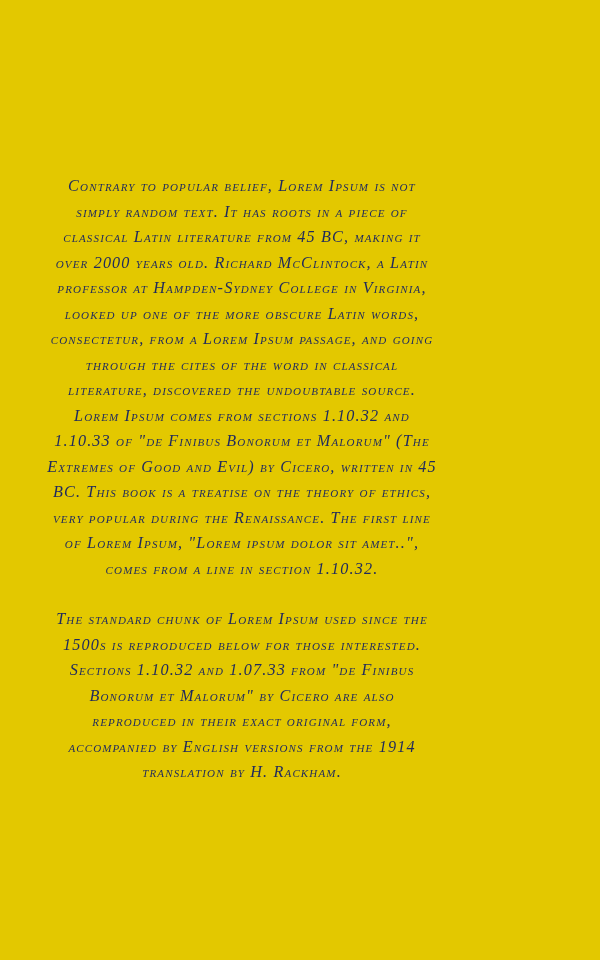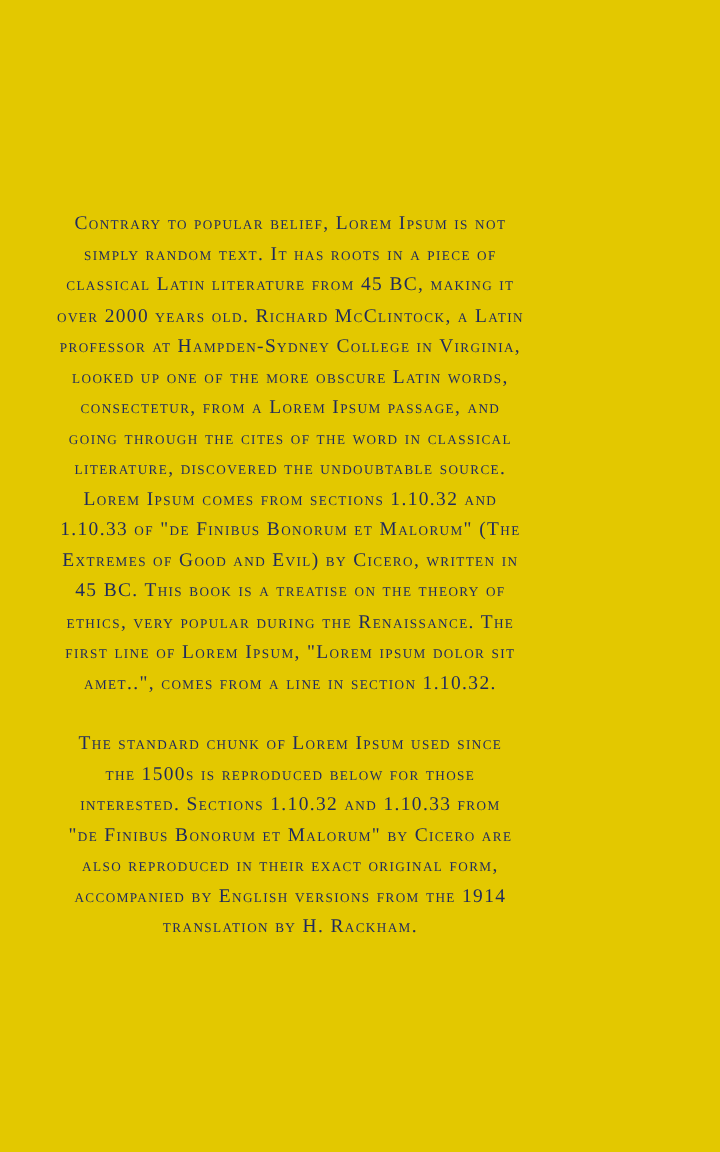--- a/index.html
+++ b/index.html
@@ -16,20 +16,21 @@
   .page {
     position: relative;
     width: 484px;
     height: 960px;
     box-sizing: border-box;
     display: flex;
     flex-direction: column;
     justify-content: center;
     align-items: center;
     padding: 0 46px;
+    font-style: italic;
   }
   .content {
     width: 100%;
   }
   .para {
     color: #1f2a5e;
     font-family: "Liberation Serif", serif;
     font-size: 16.2px;
     line-height: 25.5px;
     text-align: center;
@@ -43,15 +44,15 @@
   #para-2 {
     padding: 0 8px;
   }
 </style>
 </head>
 <body>
 
 <div class="page">
   <div class="content">
     <p class="para" id="para-1">Contrary to popular belief, Lorem Ipsum is not simply random text. It has roots in a piece of classical Latin literature from 45 BC, making it over 2000 years old. Richard McClintock, a Latin professor at Hampden-Sydney College in Virginia, looked up one of the more obscure Latin words, consectetur, from a Lorem Ipsum passage, and going through the cites of the word in classical literature, discovered the undoubtable source. Lorem Ipsum comes from sections 1.10.32 and 1.10.33 of "de Finibus Bonorum et Malorum" (The Extremes of Good and Evil) by Cicero, written in 45 BC. This book is a treatise on the theory of ethics, very popular during the Renaissance. The first line of Lorem Ipsum, "Lorem ipsum dolor sit amet..", comes from a line in section 1.10.32.</p>
-    <p class="para" id="para-2">The standard chunk of Lorem Ipsum used since the 1500s is reproduced below for those interested. Sections 1.10.32 and 1.10.33 from "de Finibus Bonorum et Malorum" by Cicero are also reproduced in their exact original form, accompanied by English versions from the 1914 translation by H. Rackham.</p>
+    <p class="para" id="para-2">The standard chunk of Lorem Ipsum used since the 1500s is reproduced below for those interested. Sections 1.10.32 and 1.07.33 from "de Finibus Bonorum et Malorum" by Cicero are also reproduced in their exact original form, accompanied by English versions from the 1914 translation by H. Rackham.</p>
   </div>
 </div>
 
 </body></html>

